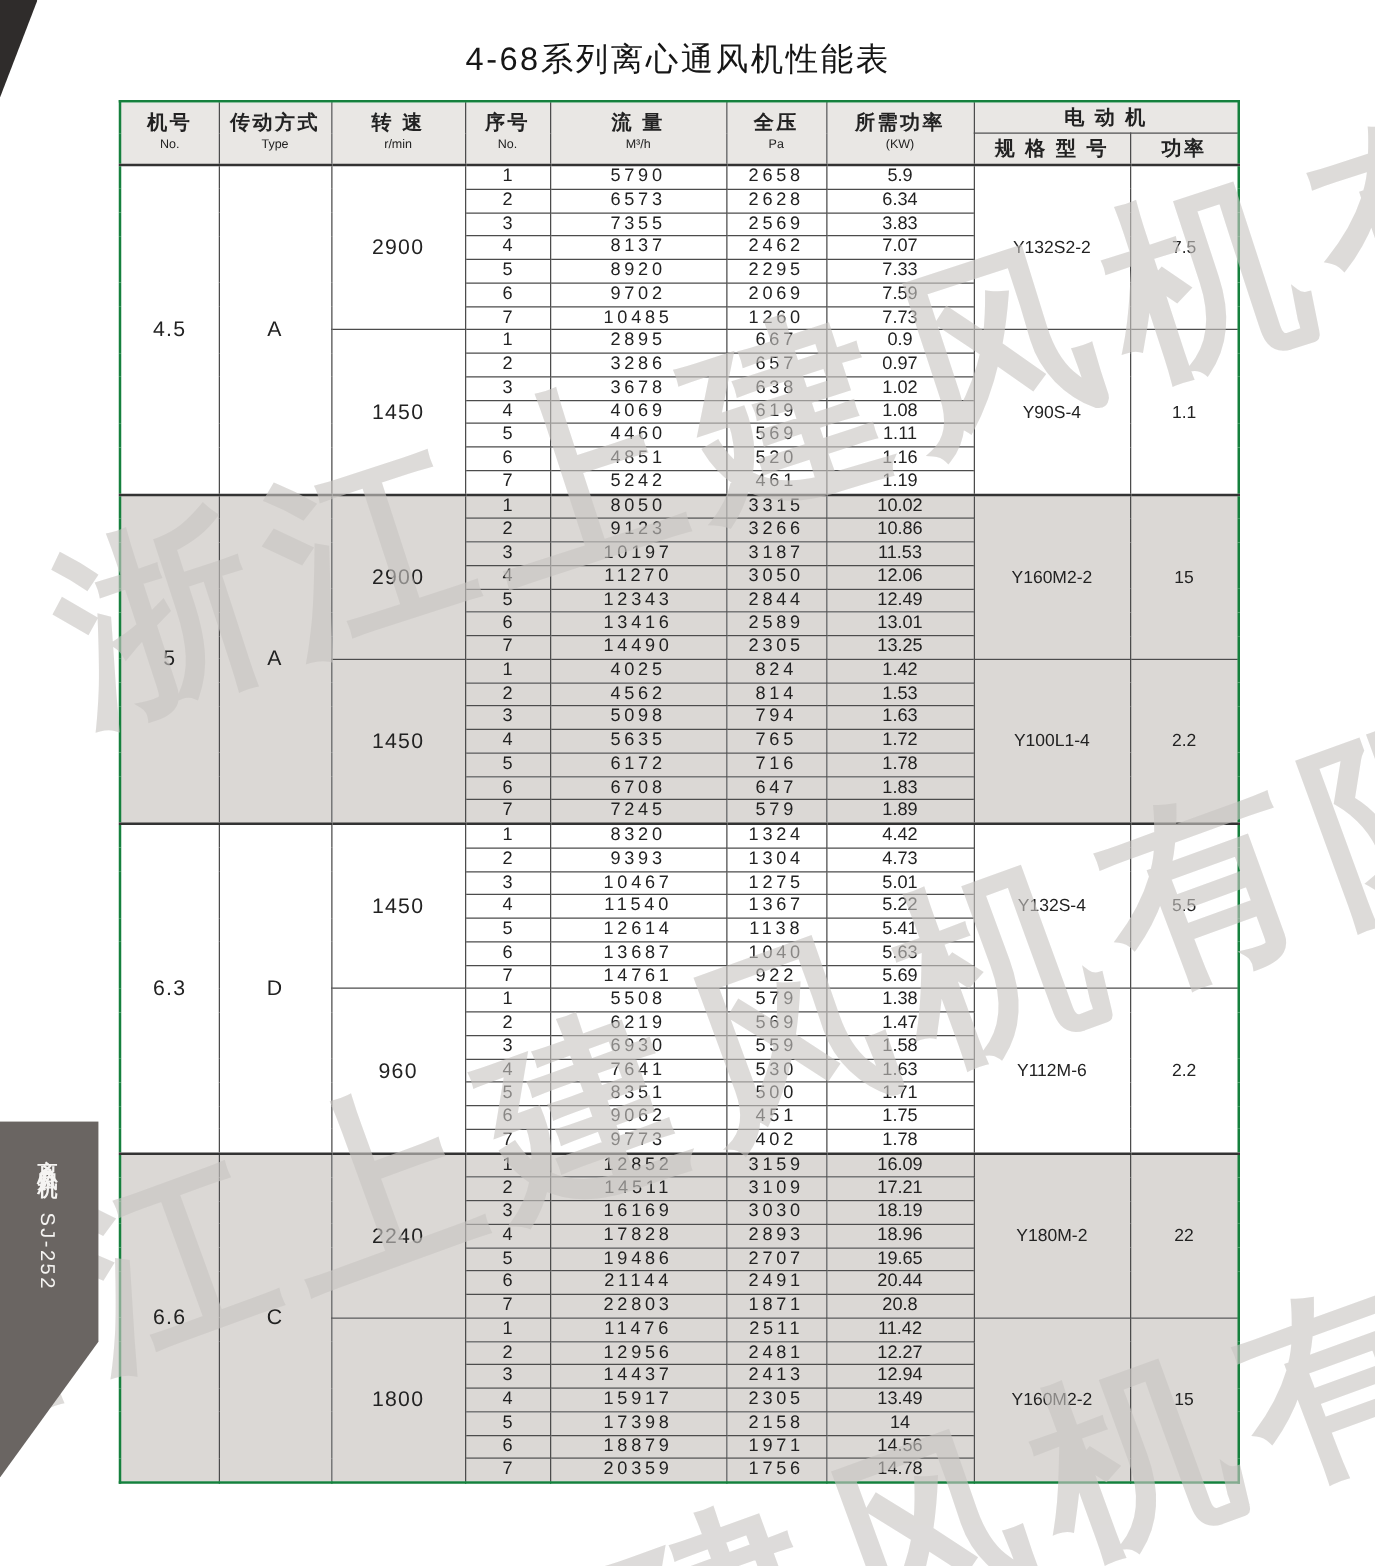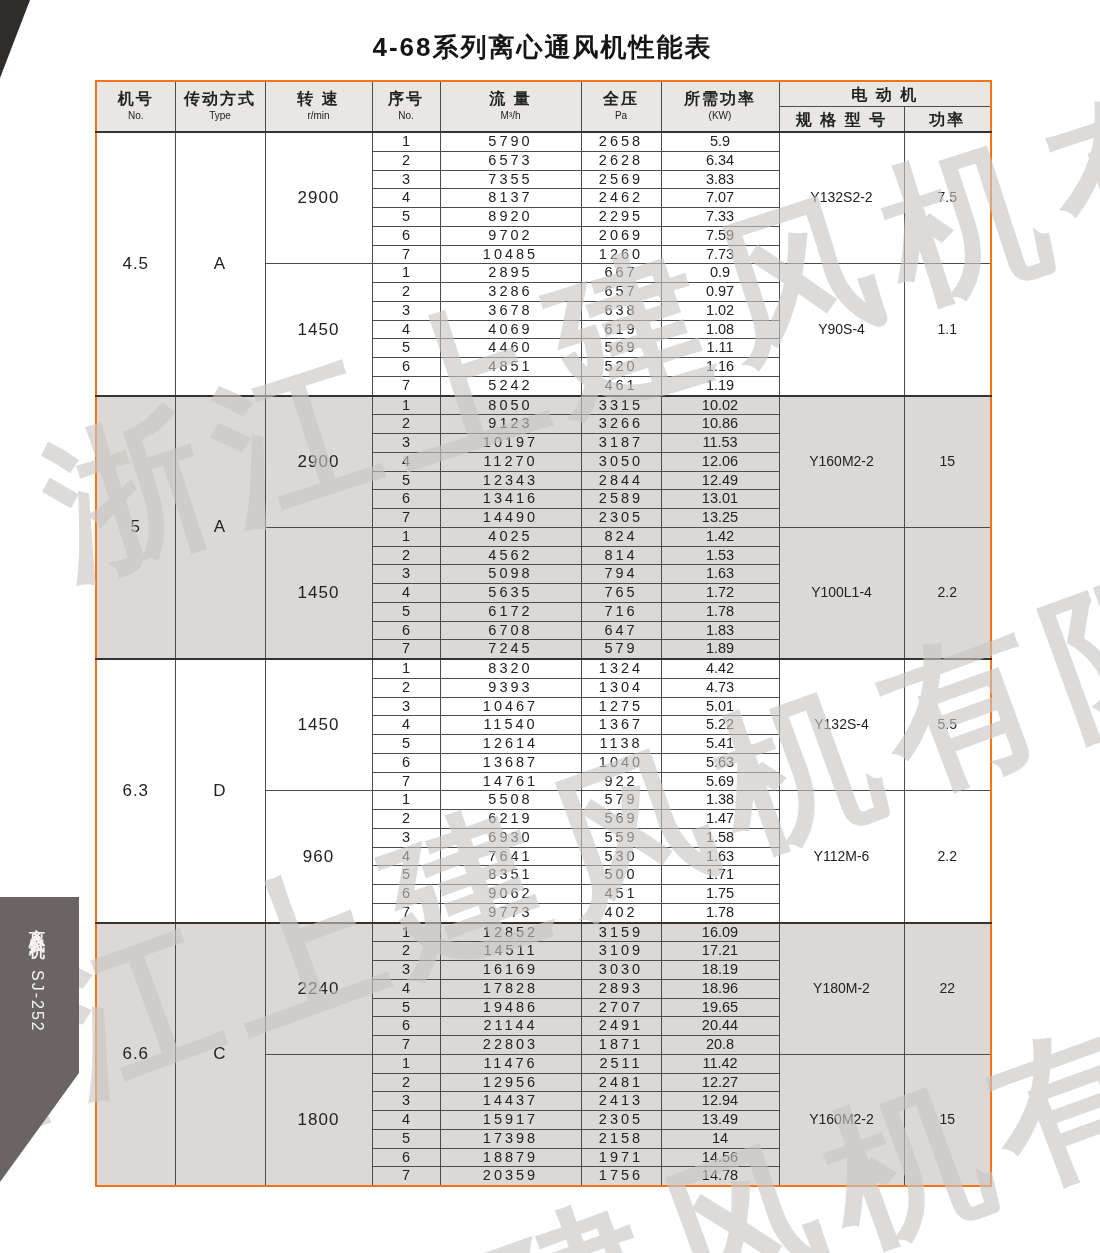--- a/index.html
+++ b/index.html
@@ -12,41 +12,41 @@
   
   .corner-mark{
     position:absolute;left:0;top:0;width:30px;height:78px;
     background:#2f2c2b;
     clip-path:polygon(0 0,100% 0,0 100%);
     z-index:7;
   }
   
   .page-title{
     position:absolute;left:95px;top:30px;width:895px;
-    text-align:center;font-size:26px;font-weight:bold;color:#161616;
+    text-align:center;font-size:26px;font-weight:normal;color:#161616;
     letter-spacing:2px;z-index:2;
   }
   
   .wm{
     position:absolute;white-space:nowrap;
     font-weight:bold;font-size:158px;letter-spacing:18px;
     color:#c9c6c3;opacity:.62;z-index:5;
     transform-origin:0 0;pointer-events:none;
   }
   .wm-a{left:20px;top:420px;transform:rotate(-18deg);}
   .wm-b{left:-140px;top:1000px;transform:rotate(-20deg);}
   .wm-c{left:-30px;top:1395px;transform:rotate(-20deg);}
   
   .tbl-wrap{position:absolute;left:95px;top:80px;z-index:1;}
   table{border-collapse:collapse;table-layout:fixed;width:895px;}
   th,td{
     border:1px solid #4c4c4c;text-align:center;vertical-align:middle;
     padding:0;font-size:14.5px;color:#222;overflow:hidden;
   }
-  table{border:2px solid #f97316;}
+  table{border:2px solid #15803d;}
   thead th{background:#e9e7e4;font-weight:bold;}
   thead .zh{font-size:16px;line-height:19px;letter-spacing:2px;}
   thead .en{font-size:10px;font-weight:normal;line-height:16px;}
   thead tr.h1 th{height:24px;}
   thead tr.h2 th{height:24px;}
   tbody td{height:17.75px;line-height:17.75px;background:#fff;}
   tbody tr.shaded td{background:#dbd8d5;}
   tbody tr.group-start td{border-top:2px solid #333;}
   td.c-flow,td.c-pressure{letter-spacing:3px;}
   td.c-no,td.c-type,td.c-speed{font-size:17px;letter-spacing:1px;}

